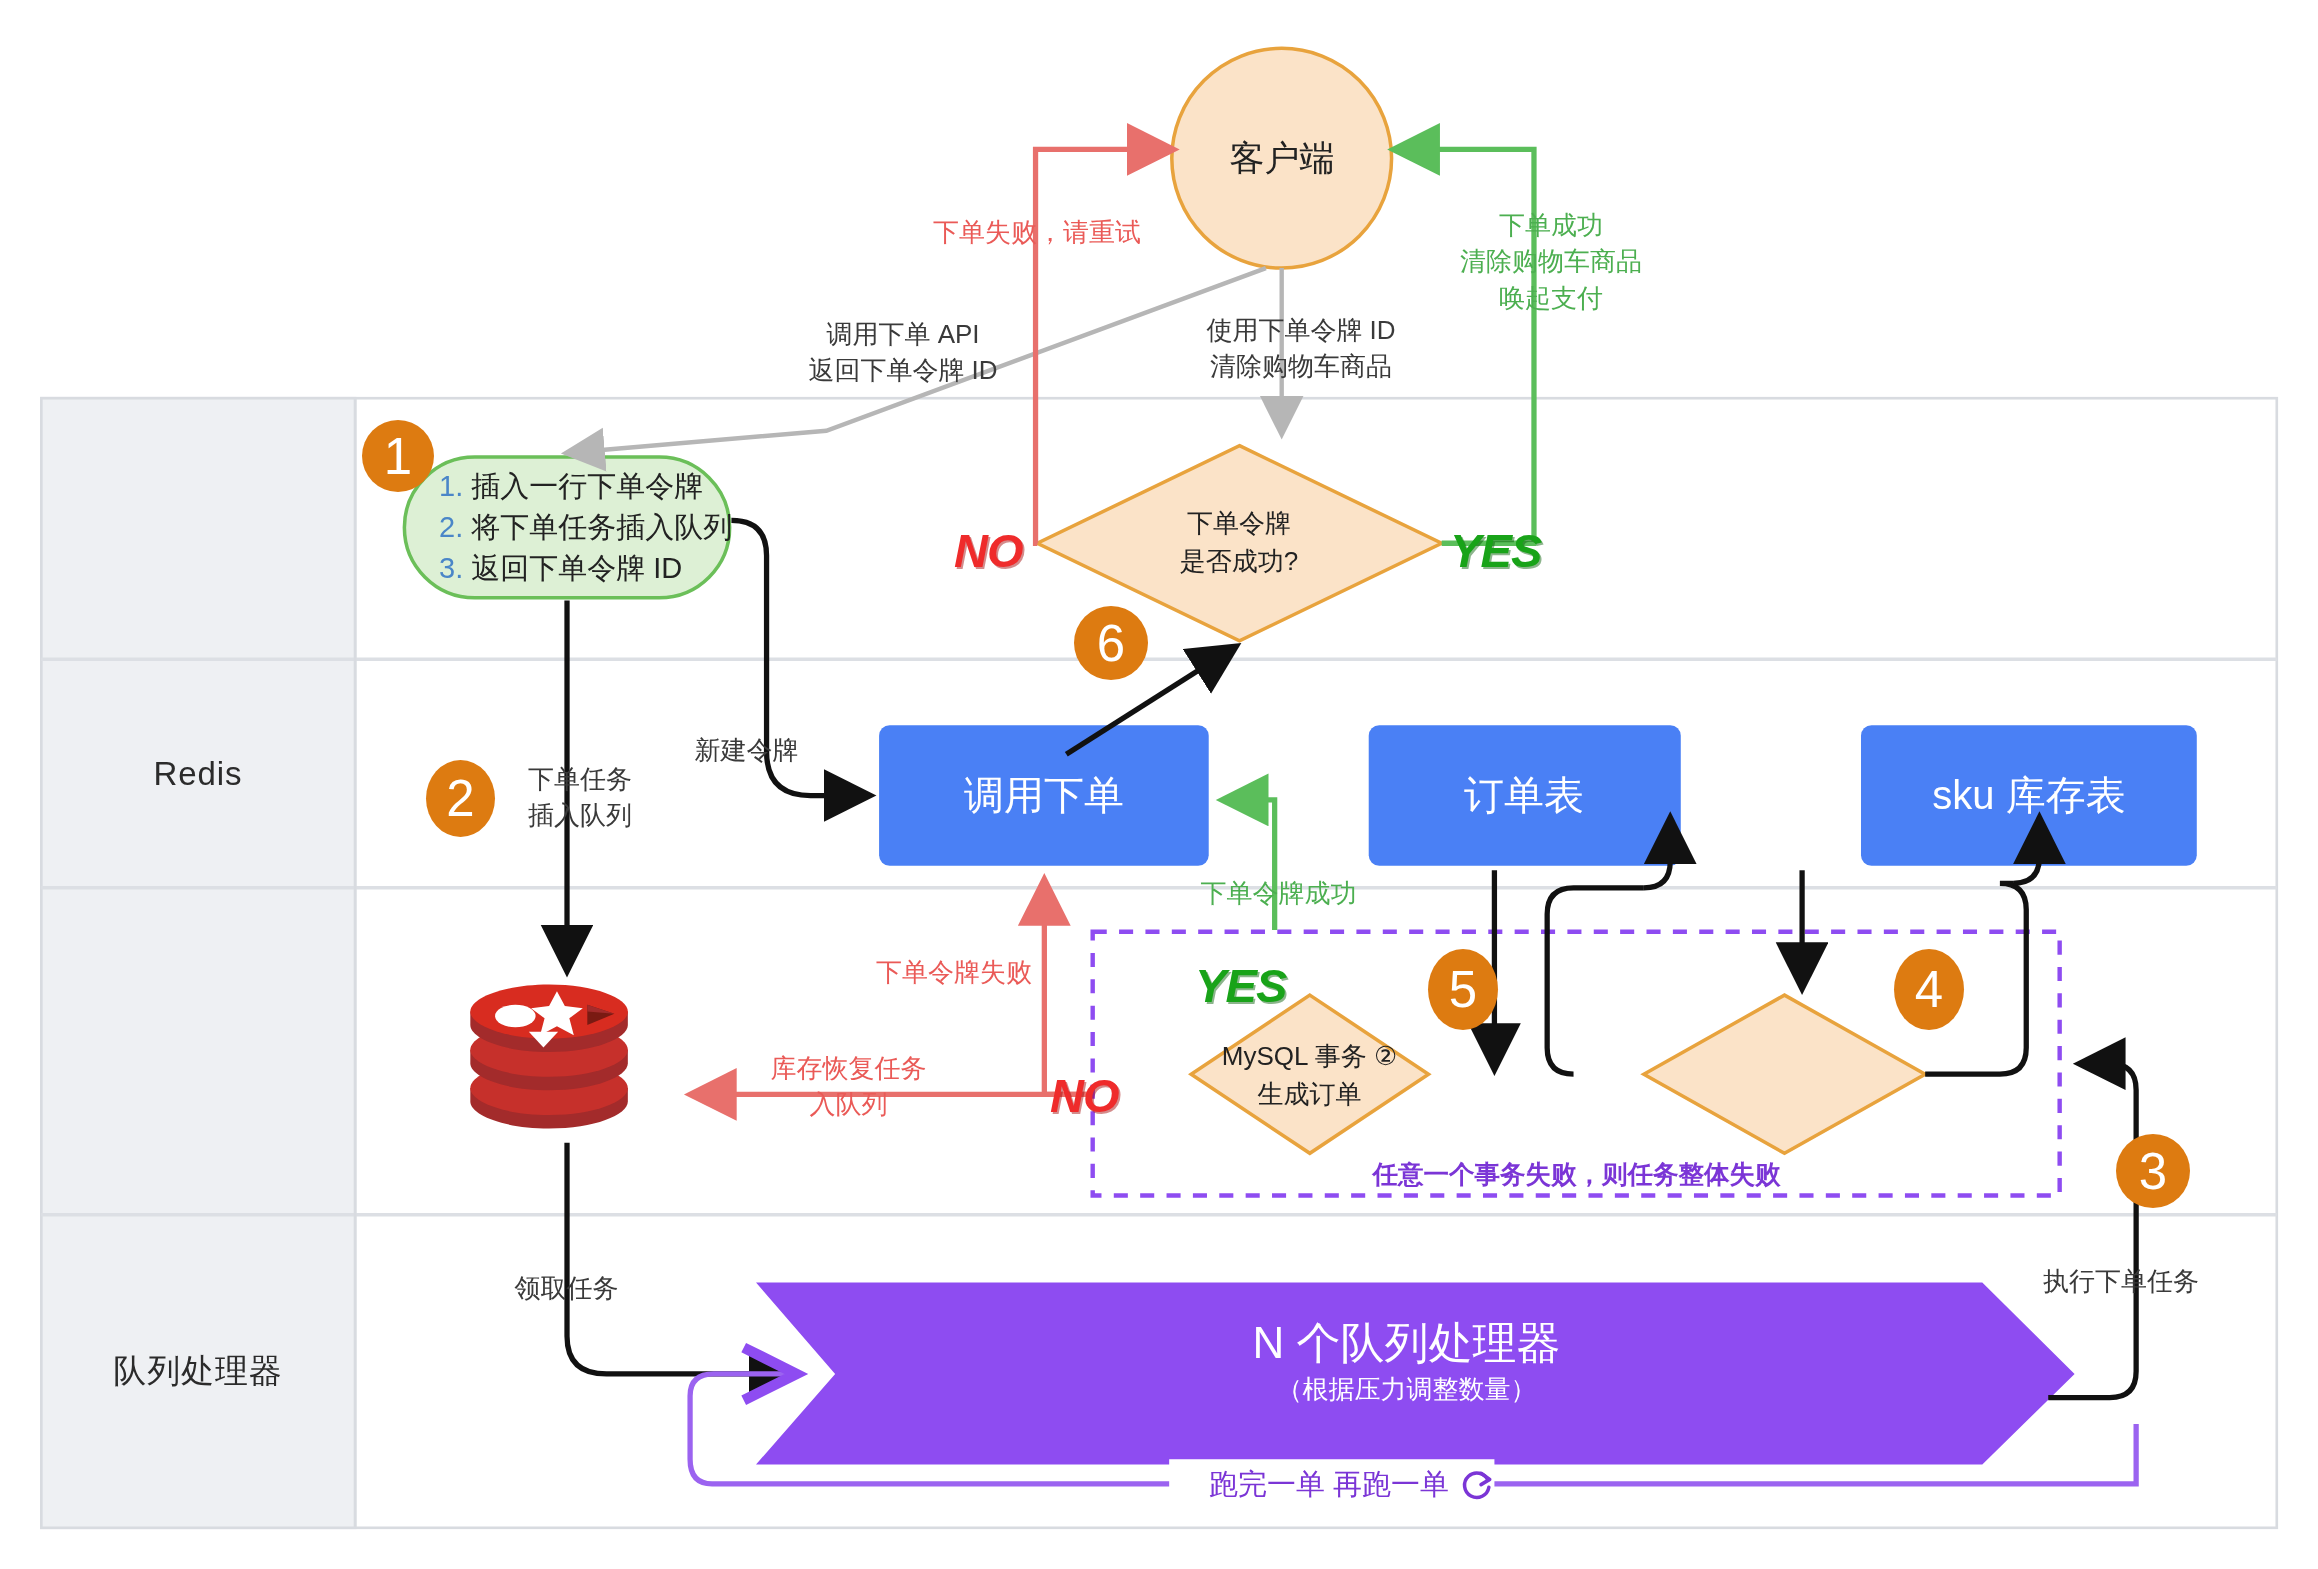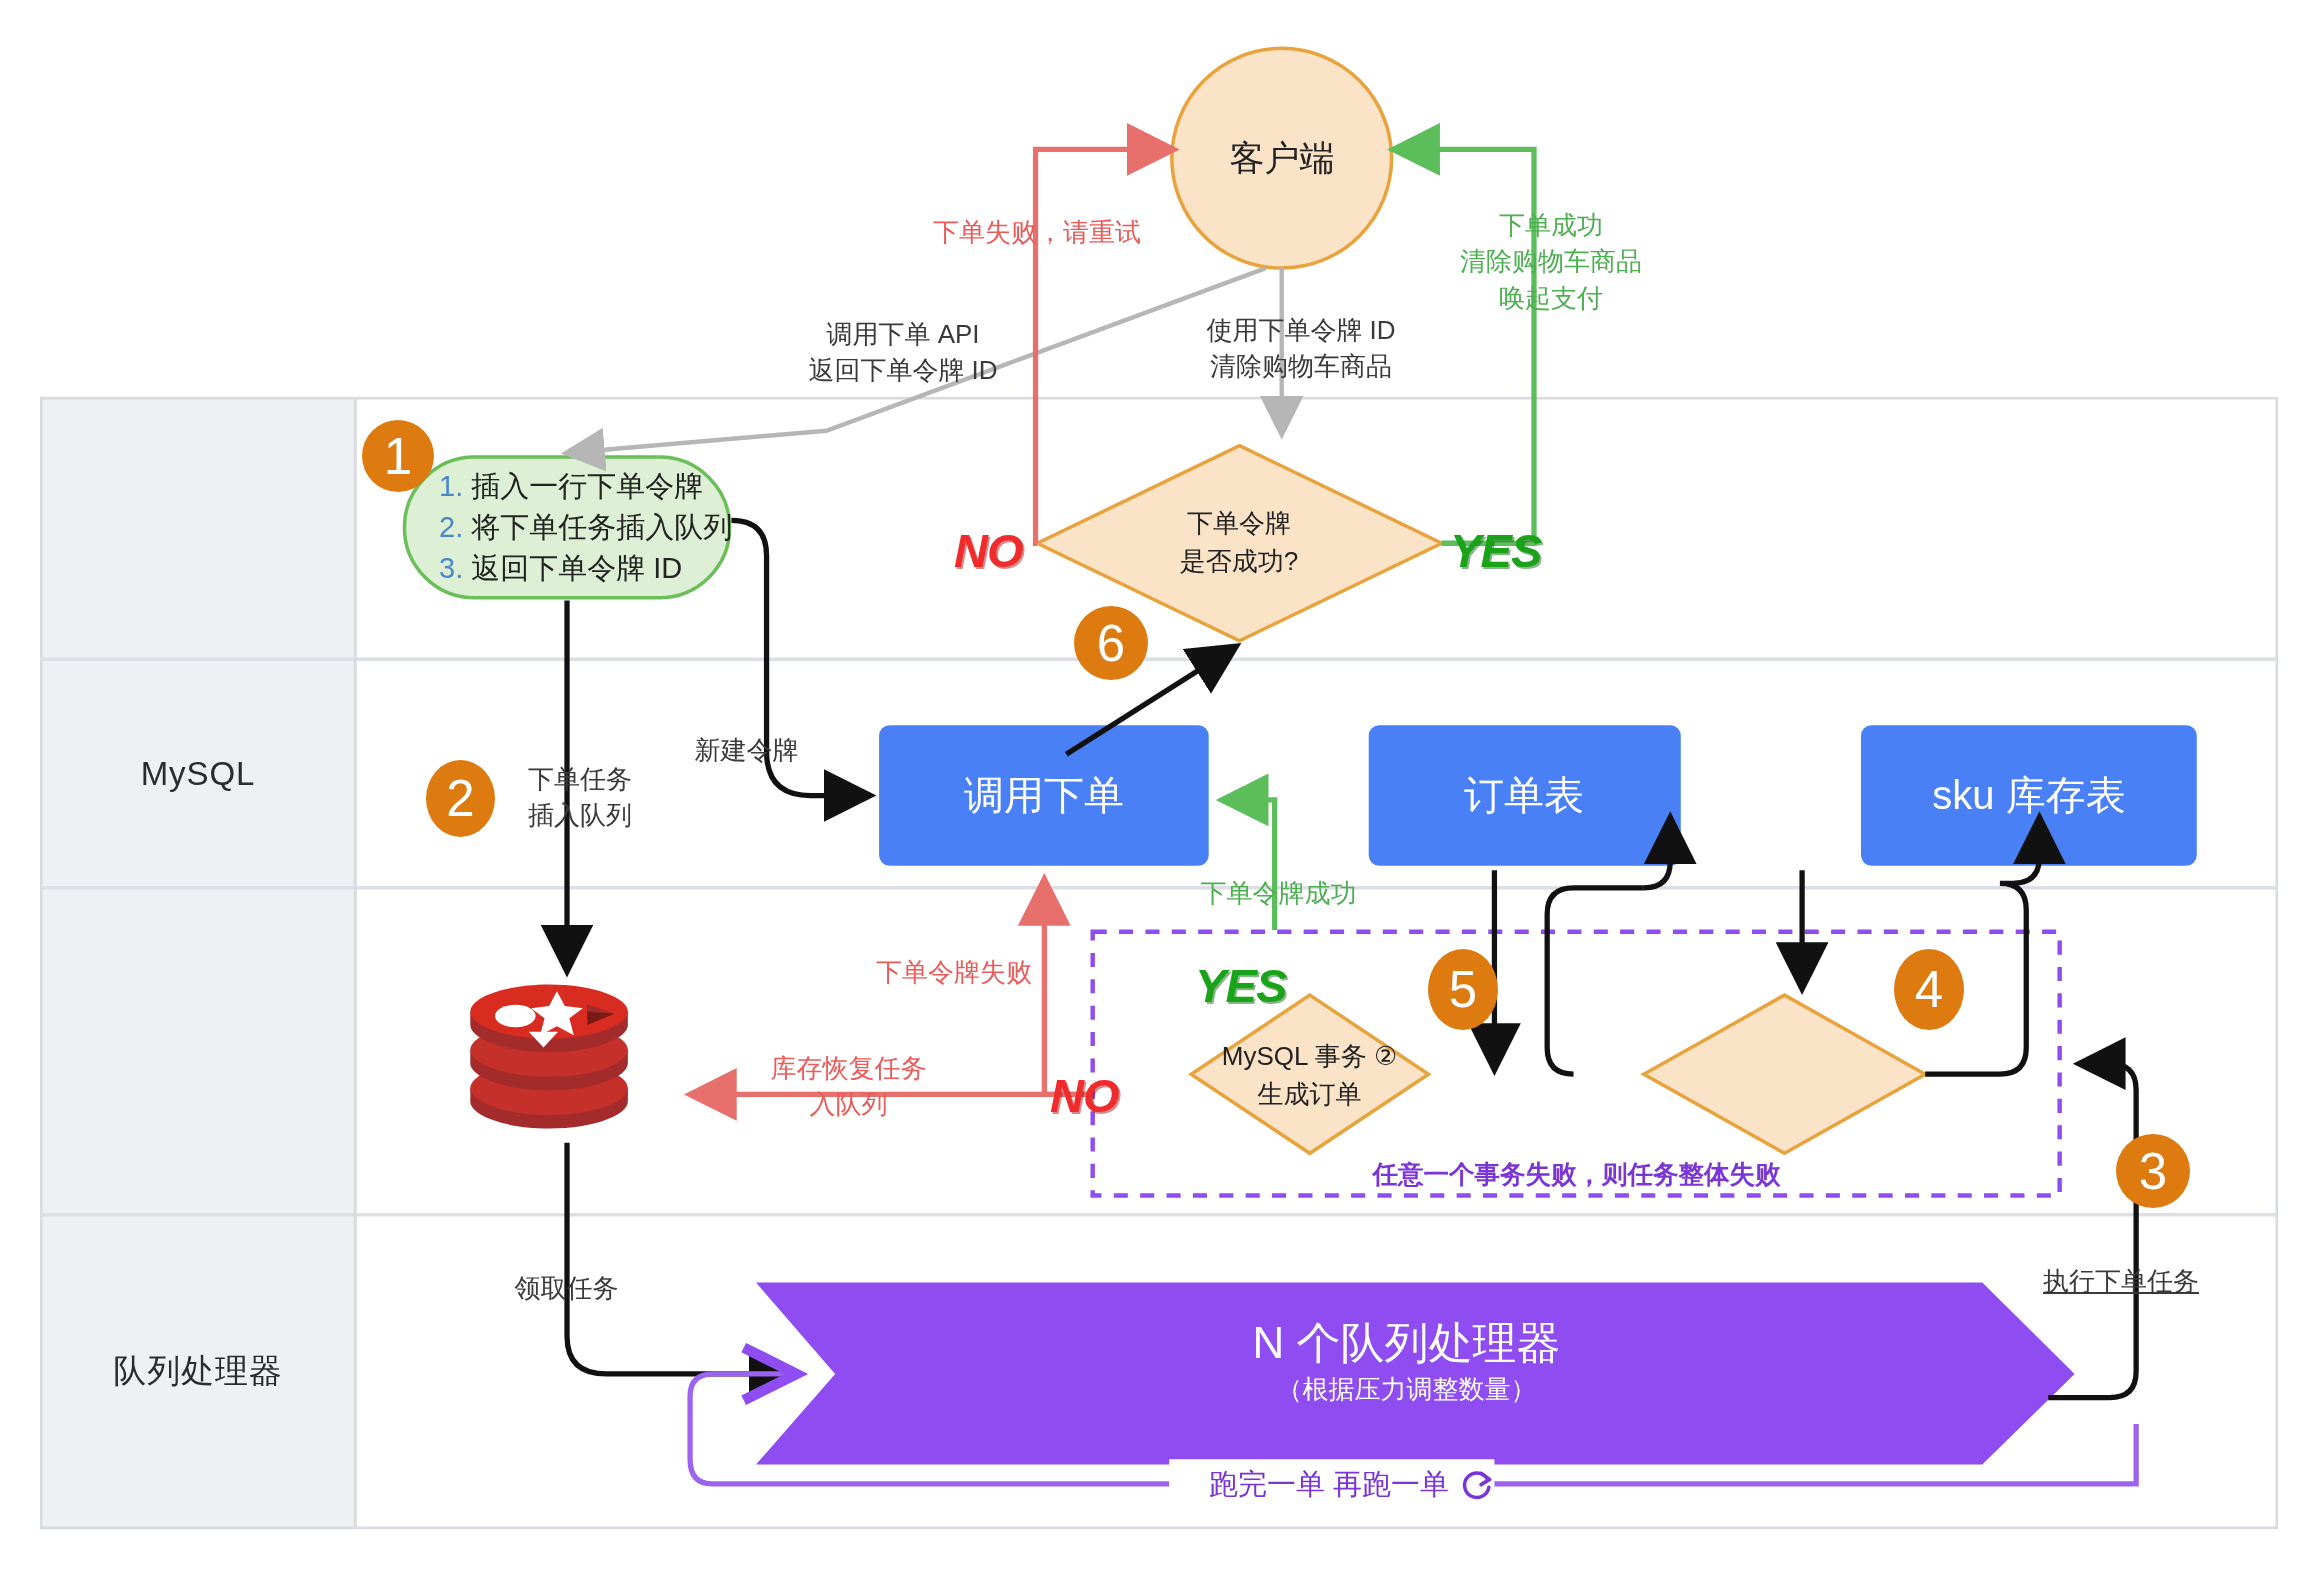--- a/index.html
+++ b/index.html
@@ -163,21 +163,21 @@
 
     <path d="M2330,1590 L2400,1590 Q2430,1590 2430,1560 L2430,1240 Q2430,1210 2400,1210 L2370,1210" fill="none" stroke="#111" stroke-width="6" marker-end="url(#ah-black)"></path>
 
     <path d="M645,1300 L645,1520 Q645,1563 690,1563 L900,1563" fill="none" stroke="#111" stroke-width="6" marker-end="url(#ah-black)"></path>
 
     <path d="M2430,1620 L2430,1688 L810,1688 Q785,1688 785,1660 L785,1588 Q785,1563 812,1563 L900,1563" fill="none" stroke="#9B63F0" stroke-width="6" marker-end="url(#ah-openpurple)"></path>
     <rect x="1330" y="1660" width="370" height="56" fill="#ffffff"></rect>
   </svg>
 
   <div class="lane-label" style="left:41px;top:659px;width:314px;height:229px;">
-    <span>MySQL</span>
+    <span>Redis</span>
   </div>
   <div class="lane-label" style="left:41px;top:1215px;width:314px;height:313px;">
     <span>队列处理器</span>
   </div>
 
   <div class="node-text" style="left:1172px;top:48px;width:220px;height:220px;">
     <span class="circle-label">客户端</span>
   </div>
 
   <div class="steps" style="left:439px;top:457px;width:281px;height:141px;">
@@ -278,21 +278,21 @@
 
   <div class="edge-label red" style="left:756px;top:1050px;width:185px;">
     <div>库存恢复任务</div>
     <div>入队列</div>
   </div>
 
   <div class="edge-label gray" style="left:492px;top:1270px;width:149px;">
     <div>领取任务</div>
   </div>
 
-  <div class="edge-label gray" style="left:2033px;top:1263px;width:176px;text-decoration:underline;">
+  <div class="edge-label gray" style="left:2033px;top:1263px;width:176px;">
     <div>执行下单任务</div>
   </div>
 
   <div class="edge-label purple" style="left:1093px;top:1157px;width:967px;">
     <div>任意一个事务失败，则任务整体失败</div>
   </div>
 
   <div class="loop-text" style="left:1209px;top:1465px;">
     <span>跑完一单 再跑一单</span>
     <svg width="35" height="35" viewBox="0 0 40 40">

